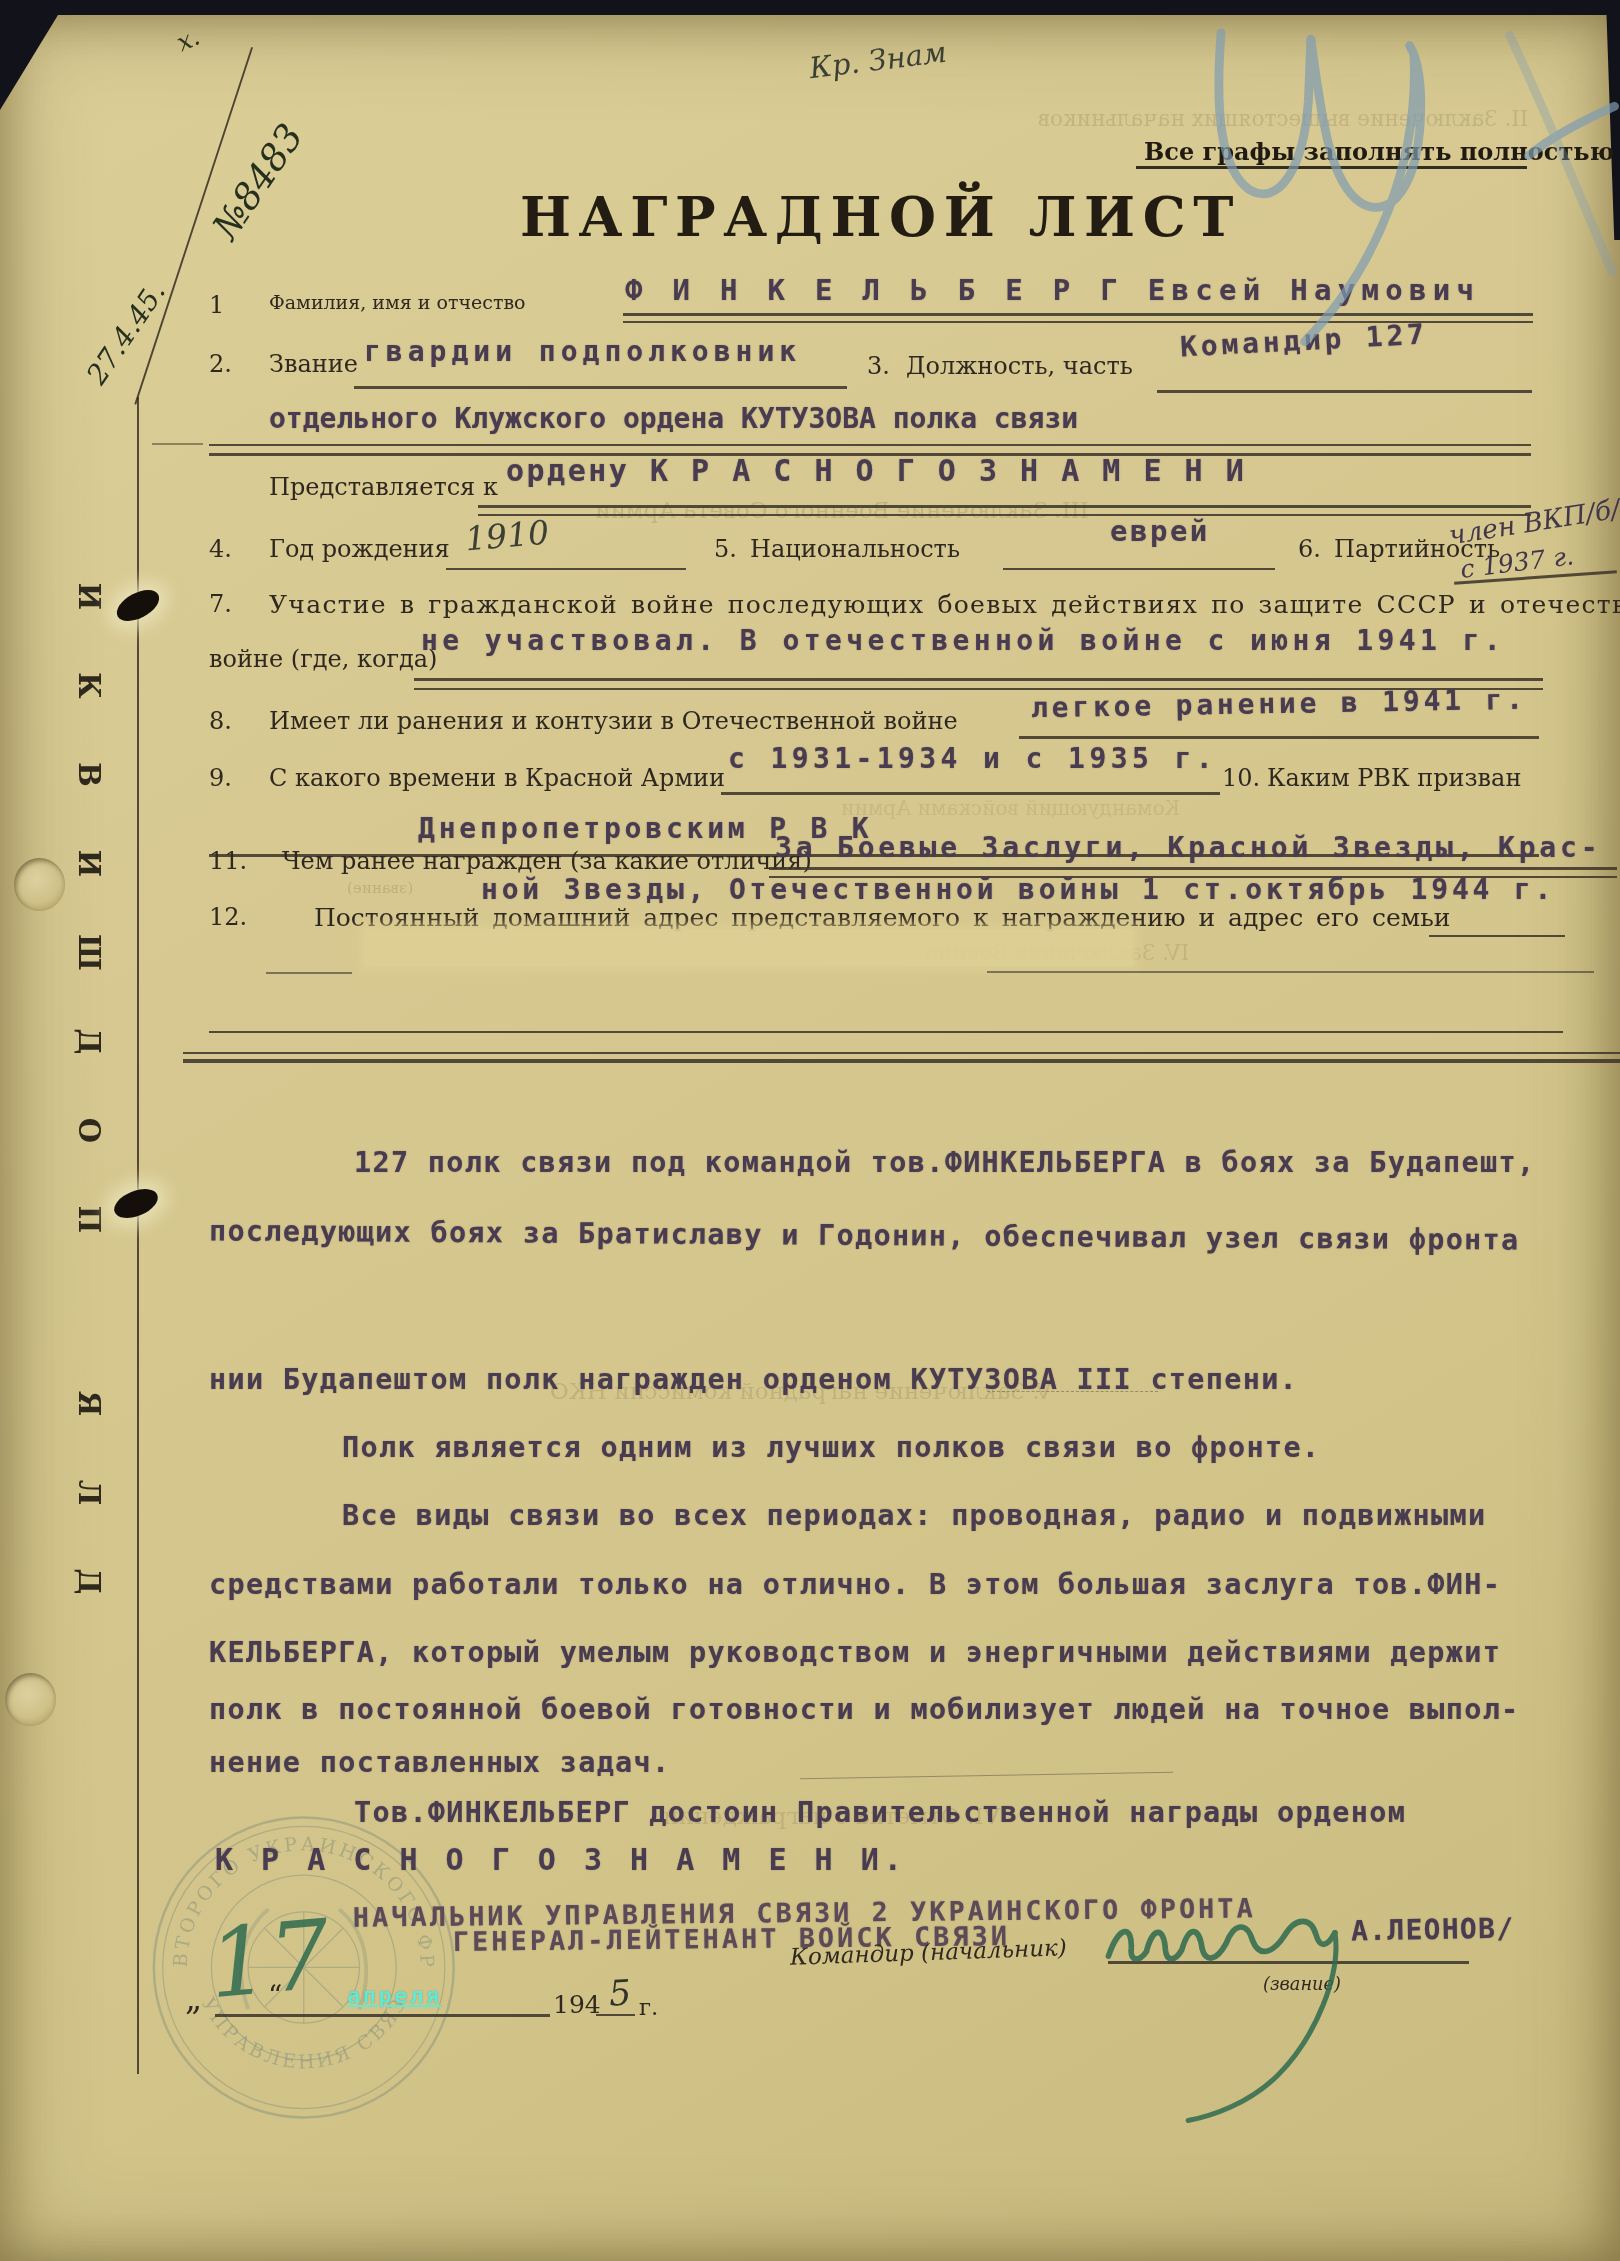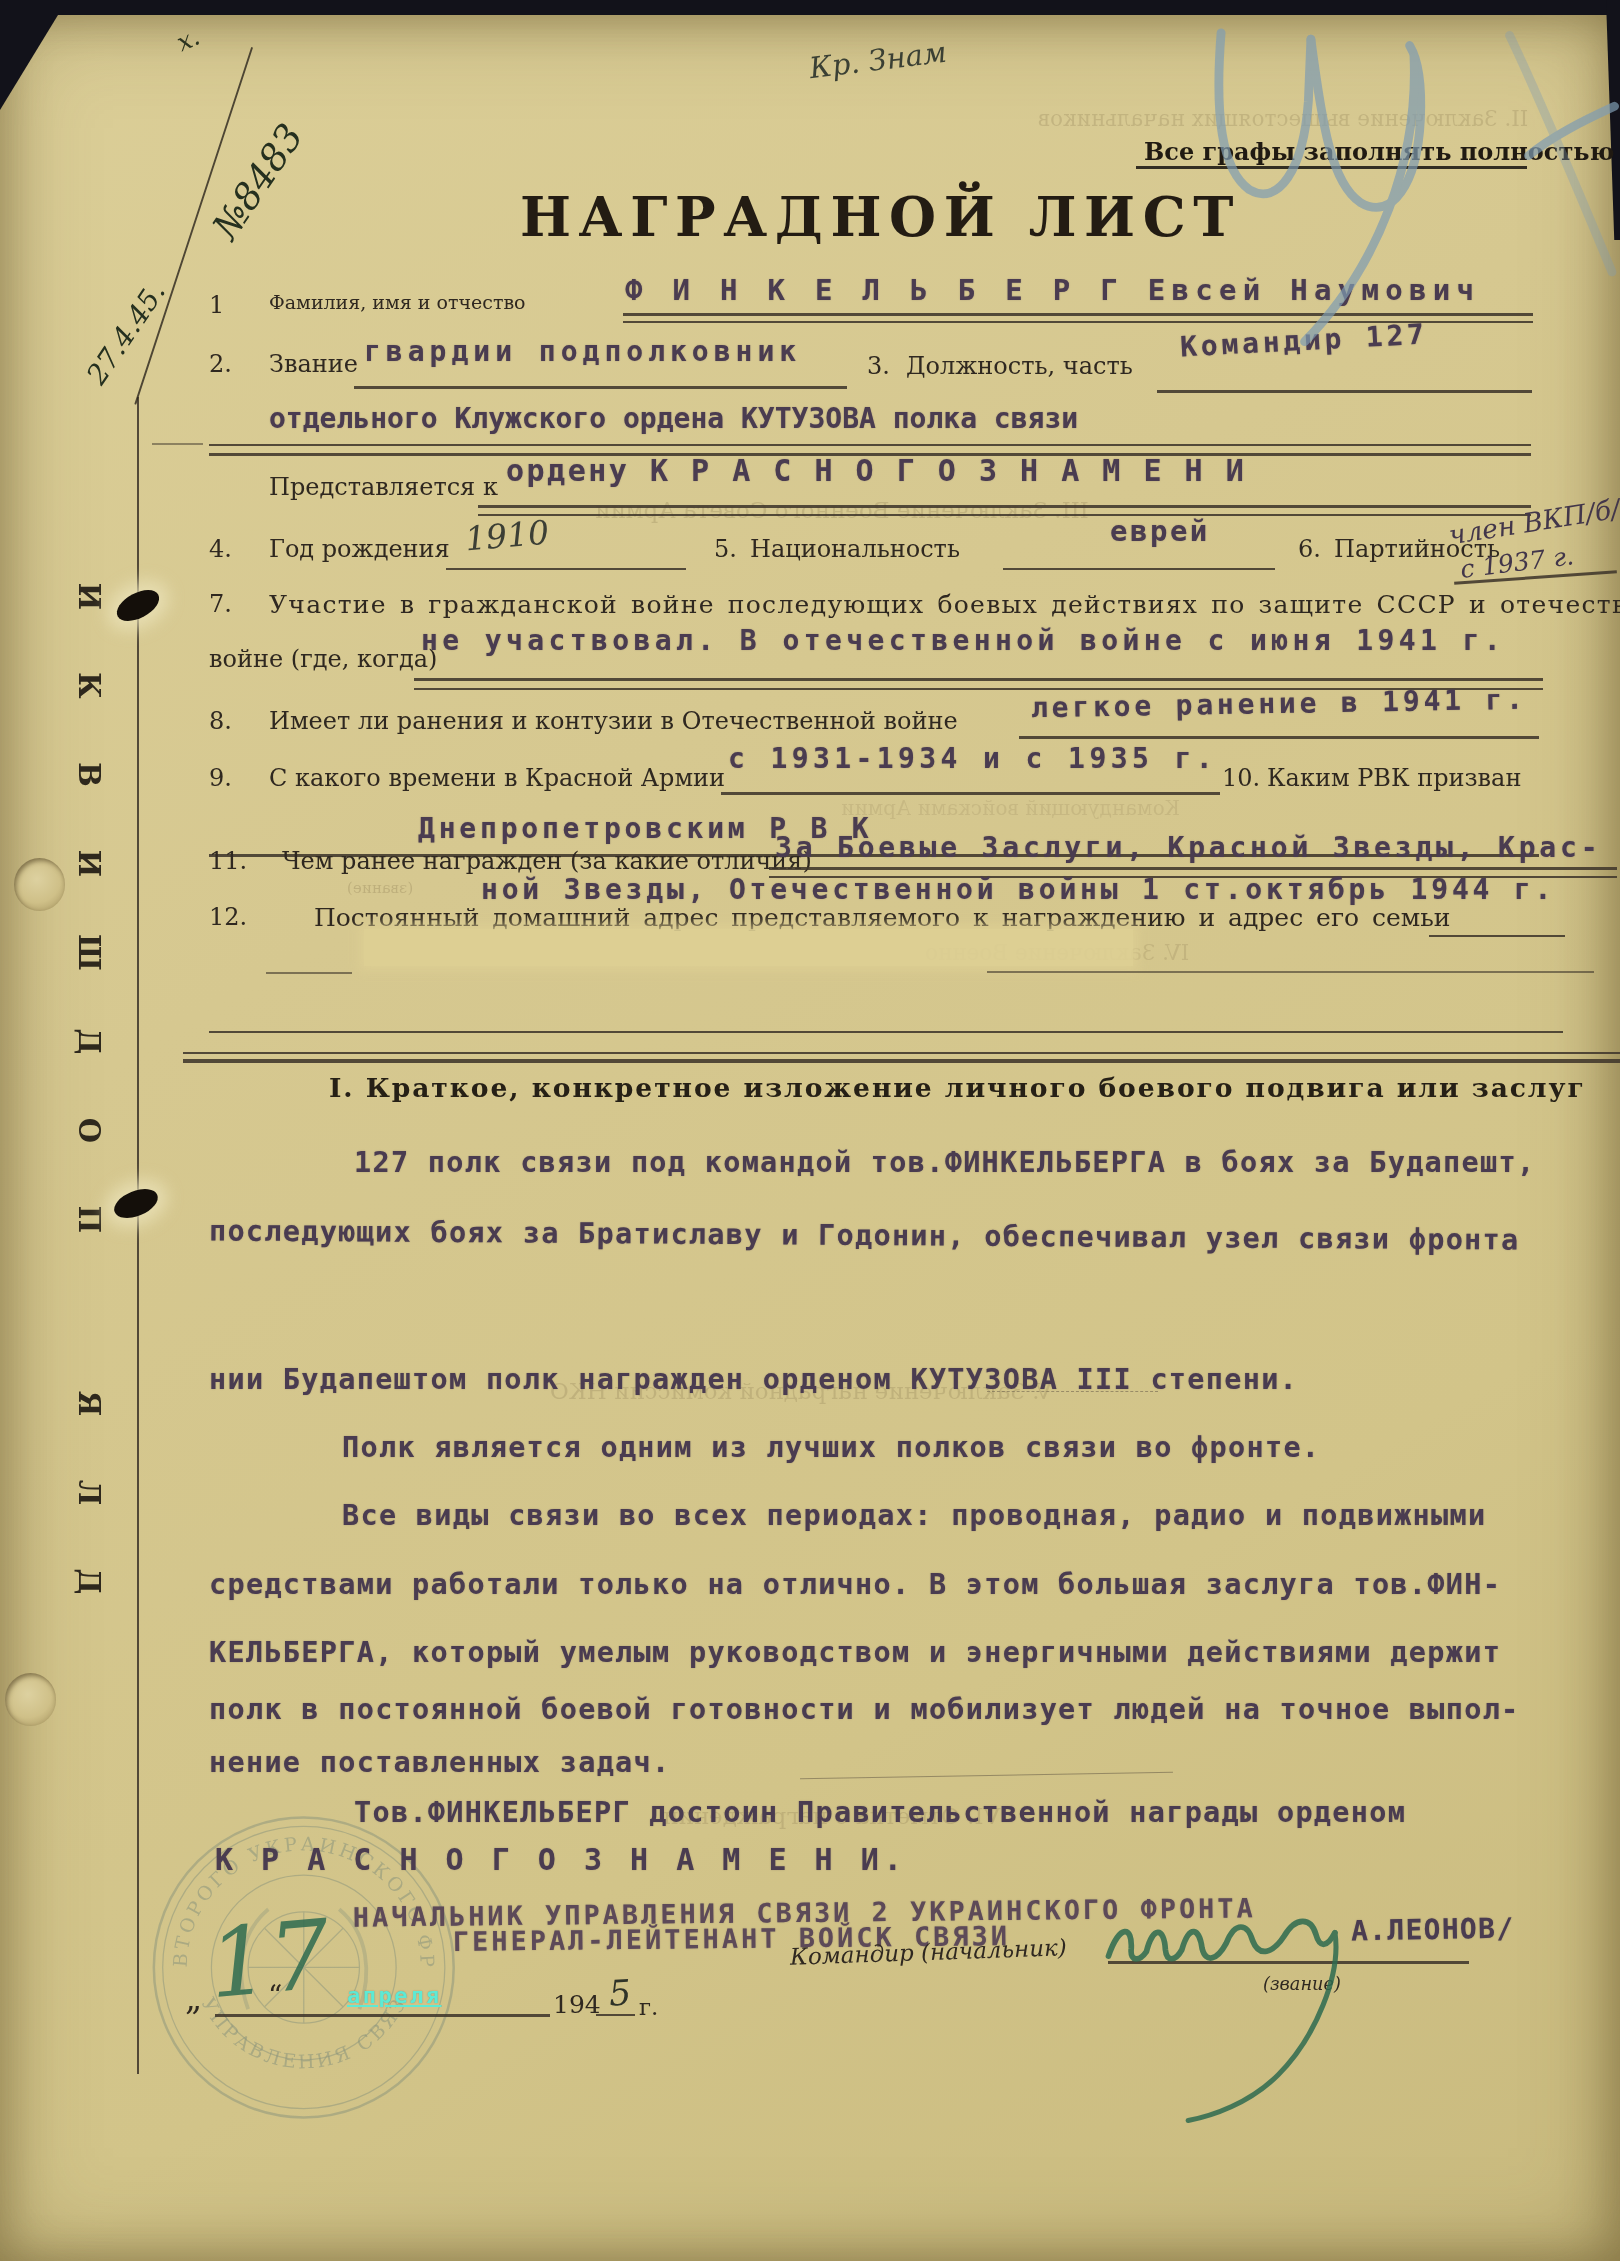--- a/index.html
+++ b/index.html
@@ -171,21 +171,20 @@
   <div class="abs lbl" style="left:282px;top:903px;font-size:25px;word-spacing:5px;margin-left:32px;">Постоянный домашний адрес представляемого к награждению и адрес его семьи</div>
   <div class="rule" style="left:1429px;top:935px;width:136px;height:1.9px;"></div>
 
   <div class="abs" style="left:364px;top:929px;width:769px;height:37px;background:#ded094;box-shadow:0 0 10px 5px rgba(222,208,148,.8);opacity:.9;"></div>
   <div class="rule" style="left:266px;top:972px;width:86px;height:1.9px;opacity:.6;"></div>
   <div class="rule" style="left:987px;top:971px;width:607px;height:1.9px;opacity:.6;"></div>
   <div class="rule" style="left:209px;top:1031px;width:1354px;height:1.9px;"></div>
 
   <div class="rule" style="left:183px;top:1052px;width:1437px;height:1.9px;"></div>
   <div class="rule" style="left:183px;top:1059px;width:1437px;height:4.4px;"></div>
-  <div class="abs lbl" style="left:329px;top:1072px;font-size:26.6px;font-weight:bold;letter-spacing:1.9px;color:#262016;">I. Краткое, конкретное изложение личного боевого подвига или заслуг</div>
 
   <div class="abs typ" style="left:354px;top:1146px;font-size:28.5px;letter-spacing:1.3px;">127 полк связи под командой тов.ФИНКЕЛЬБЕРГА в боях за Будапешт,</div>
   <div class="abs typ" style="left:209px;top:1219px;font-size:28.5px;letter-spacing:1.3px;transform:rotate(.4deg);">последующих боях за Братиславу и Годонин, обеспечивал узел связи фронта</div>
   <div class="abs typ" style="left:209px;top:1363px;font-size:28.5px;letter-spacing:1.3px;">нии Будапештом полк награжден орденом КУТУЗОВА III степени.</div>
   <div class="abs" style="left:987px;top:1391px;width:171px;border-top:1.9px dashed #6a5f4c;opacity:.55;"></div>
   <div class="abs typ" style="left:342px;top:1431px;font-size:28.5px;letter-spacing:1.3px;">Полк является одним из лучших полков связи во фронте.</div>
   <div class="abs typ" style="left:342px;top:1499px;font-size:28.5px;letter-spacing:1.3px;">Все виды связи во всех периодах: проводная, радио и подвижными</div>
   <div class="abs typ" style="left:209px;top:1568px;font-size:28.5px;letter-spacing:1.3px;">средствами работали только на отлично. В этом большая заслуга тов.ФИН-</div>
   <div class="abs typ" style="left:209px;top:1636px;font-size:28.5px;letter-spacing:1.3px;">КЕЛЬБЕРГА, который умелым руководством и энергичными действиями держит</div>
   <div class="abs typ" style="left:209px;top:1693px;font-size:28.5px;letter-spacing:1.3px;">полк в постоянной боевой готовности и мобилизует людей на точное выпол-</div>

